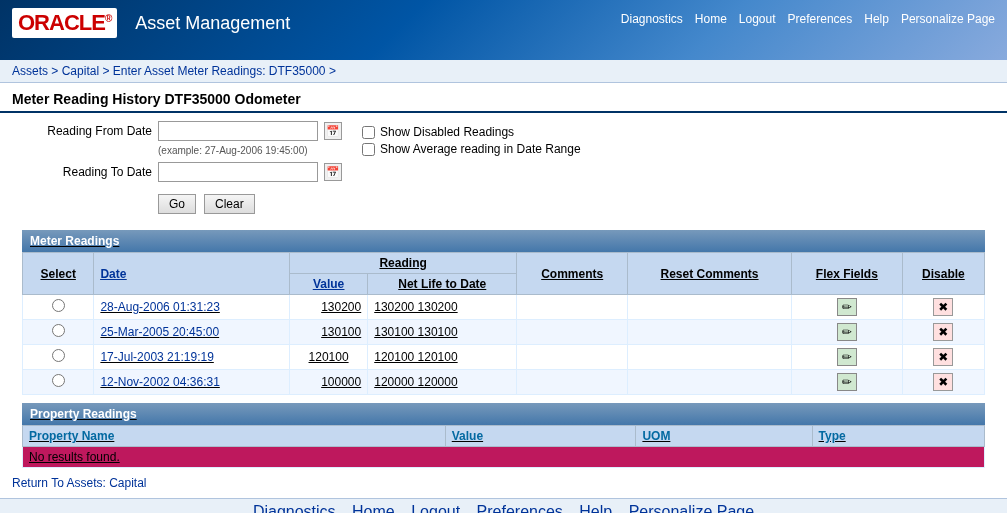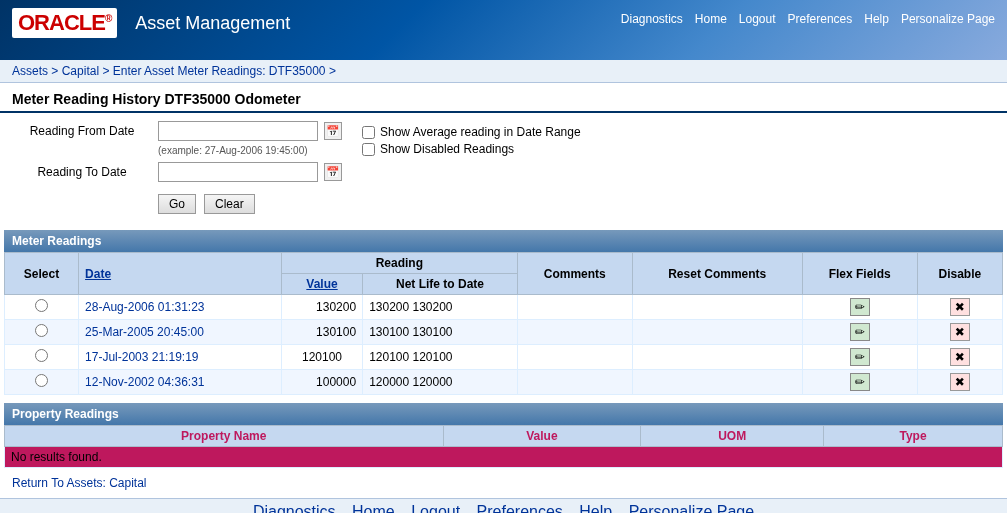--- a/index.html
+++ b/index.html
@@ -70,21 +70,21 @@
       border-bottom: 2px solid #003366;
     }
     .form-row {
       display: flex;
       align-items: center;
       margin-bottom: 4px;
       gap: 6px;
     }
     .form-label {
       width: 140px;
-      text-align: center;
+      text-align: right;
       font-size: 12px;
       color: #000;
     }
     .form-input {
       width: 160px;
       height: 20px;
       border: 1px solid #999;
       font-size: 12px;
       padding: 1px 3px;
     }
@@ -185,23 +185,23 @@
     
     .prop-table {
       width: 100%;
       border-collapse: collapse;
       font-size: 12px;
     }
     .prop-table th {
       background: #c5d8f0;
       border: 1px solid #aabbcc;
       padding: 3px 6px;
-      text-align: center;
-      font-weight: bold;
-      color: #be185d;
+      text-align: left;
+      font-weight: bold;
+      color: #0369a1;
     }
     .prop-table td {
       border: 1px solid #ddeeff;
       padding: 3px 6px;
       background: #be185d;
     }
 
     
     .return-link {
       padding: 8px 12px;
@@ -217,21 +217,22 @@
       text-align: center;
       font-size: 16px;
     }
     .bottom-nav a {
       color: #003399;
       text-decoration: none;
       margin: 0 6px;
     }
 
     .content-wrapper {
-      padding: 0 4px;
+      padding: 0 22px;
+      text-decoration: underline;
     }
 
     .form-upper {
       display: flex;
       gap: 20px;
       align-items: flex-start;
       padding: 8px 12px;
     }
     .form-left { flex: 0 0 auto; }
     .form-right { flex: 0 0 auto; margin-top: 4px; }
@@ -281,25 +282,25 @@
       <span class="cal-icon">📅</span>
     </div>
     <div class="btn-row">
       <button class="btn">Go</button>
       <button class="btn">Clear</button>
     </div>
   </div>
   <div class="form-right">
     <div class="checkbox-row">
       <input type="checkbox" style="">
-      <span>Show Average reading in Date Range</span>
+      <span>Show Disabled Readings</span>
     </div>
     <div class="checkbox-row">
       <input type="checkbox" style="">
-      <span>Show Disabled Readings</span>
+      <span>Show Average reading in Date Range</span>
     </div>
   </div>
 </div>
 
 <div class="content-wrapper">
   <div class="section-header">Meter Readings</div>
   <table class="readings-table">
     <thead>
       <tr>
         <th rowspan="2">Select</th>

